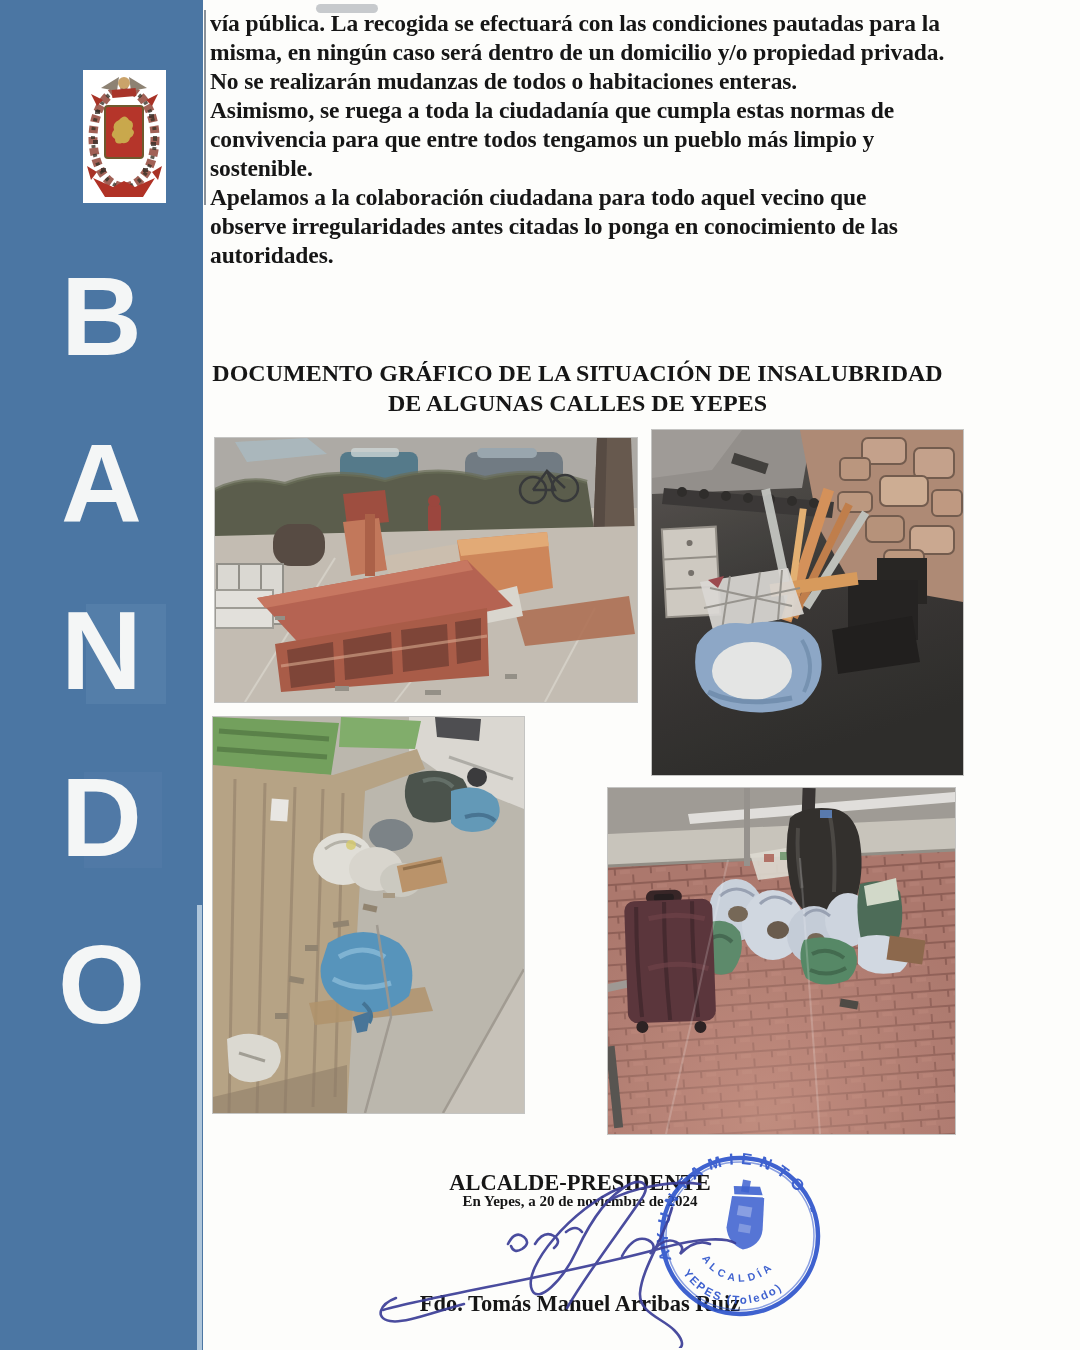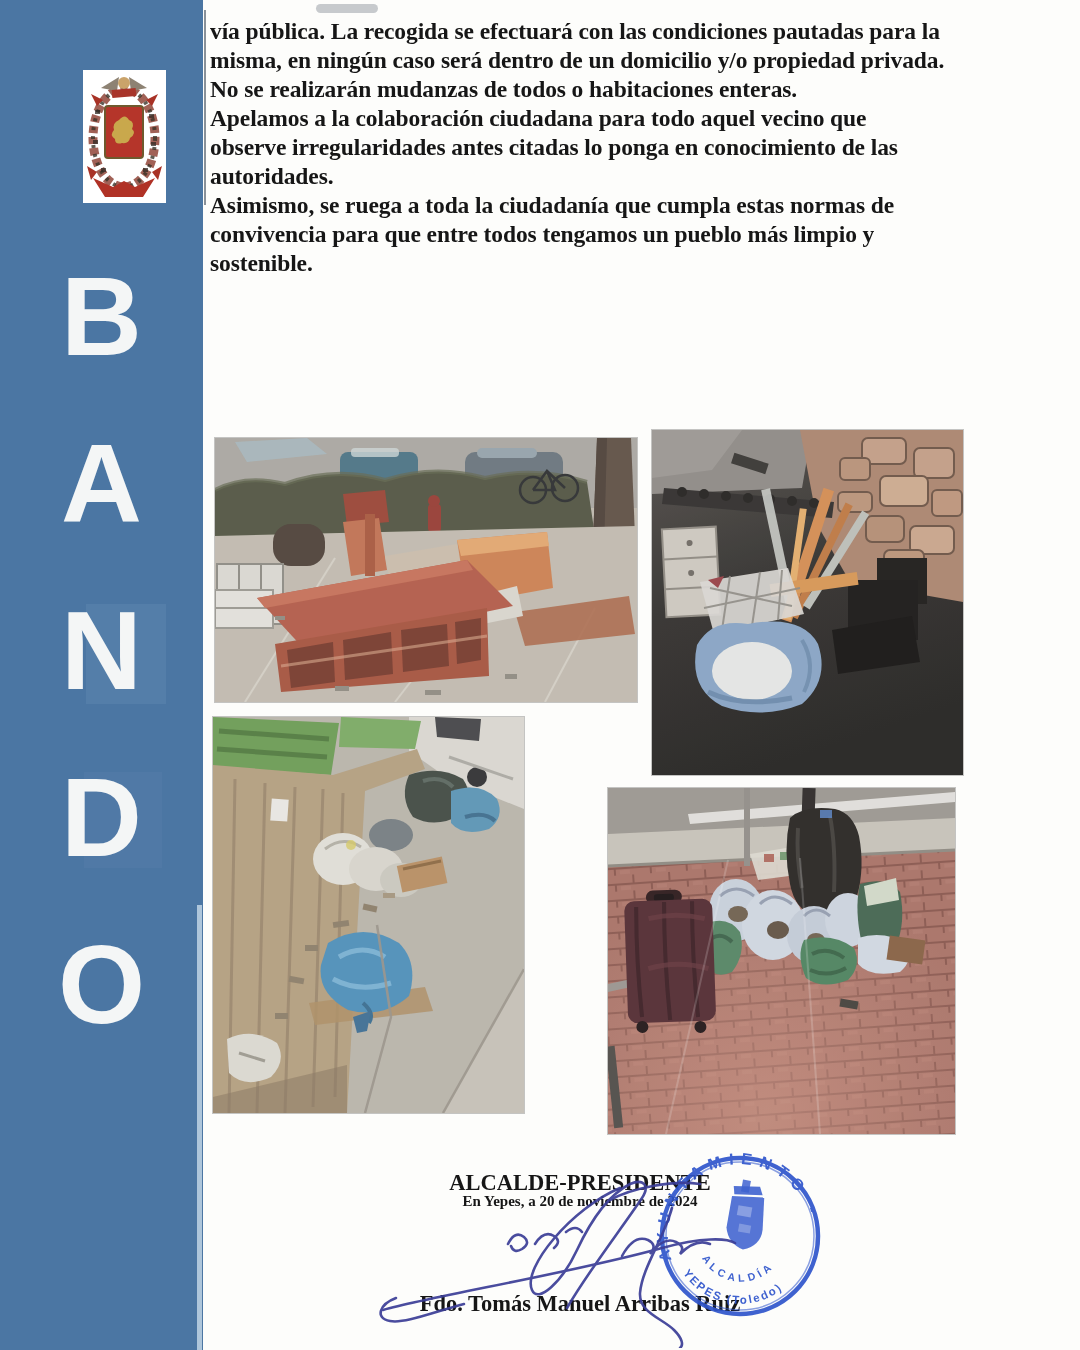--- a/index.html
+++ b/index.html
@@ -8,21 +8,21 @@
   .abs{position:absolute;}
   
   .sidebar{position:absolute;left:0;top:0;width:203px;height:1350px;}
   .sidebar-letter{position:absolute;left:0;width:203px;text-align:center;
         font-family:"Liberation Sans",sans-serif;font-weight:bold;font-size:112px;line-height:112px;}
   .letter-box{position:absolute;opacity:.55;}
   .crest-box{position:absolute;left:83px;top:70px;width:83px;height:133px;background:#fff;}
   
   .smudge{position:absolute;border-radius:6px;}
   
-  .bodytext{position:absolute;left:210px;top:17px;width:738px;
+  .bodytext{position:absolute;left:210px;top:9px;width:738px;
         font-size:23.5px;line-height:29px;font-weight:bold;letter-spacing:-0.1px;}
   .bodytext p{margin:0;}
   .heading{position:absolute;left:210px;top:358px;width:735px;text-align:center;
         font-size:24px;line-height:30px;font-weight:bold;}
   
   .photo{position:absolute;overflow:hidden;box-shadow:0 0 0 1px rgba(40,40,40,.28);
         filter:saturate(.82) contrast(.93) brightness(1.03);}
   .photo svg{display:block;}
   
   .footer-line{position:absolute;left:210px;width:740px;text-align:center;font-weight:bold;}
@@ -78,24 +78,28 @@
       </g>
     </svg>
   </div>
 
   <div class="smudge" style="left:316px;top:4px;width:62px;height:9px;background:#9aa0a8;opacity:.55;"></div>
   <div class="abs" style="left:204px;top:10px;width:2px;height:195px;background:#3c4a58;opacity:.6;"></div>
 
   <div class="bodytext">
     <p>vía pública. La recogida se efectuará con las condiciones pautadas para la misma, en ningún caso será dentro de un domicilio y/o propiedad privada.</p>
     <p>No se realizarán mudanzas de todos o habitaciones enteras.</p>
+    <p>Asimismo, se ruega a toda la ciudadanía que cumpla estas normas de convivencia para que entre todos tengamos un pueblo más limpio y sostenible.</p>
     <p>Apelamos a la colaboración ciudadana para todo aquel vecino que observe irregularidades antes citadas lo ponga en conocimiento de las autoridades.</p>
-    <p>Asimismo, se ruega a toda la ciudadanía que cumpla estas normas de convivencia para que entre todos tengamos un pueblo más limpio y sostenible.</p>
-  </div>
-
+  </div>
+
+  <div class="heading">
+    <div>DOCUMENTO GRÁFICO DE LA SITUACIÓN DE INSALUBRIDAD</div>
+    <div>DE ALGUNAS CALLES DE YEPES</div>
+  </div>
 
   <div class="photo" style="left:215px;top:438px;width:422px;height:264px;" aria-label="Muebles y estanterías naranjas abandonados en la acera">
     <svg width="422" height="264" viewBox="0 0 422 264">
       <rect width="422" height="264" fill="#bdb5a8"></rect>
       <rect width="422" height="70" fill="#a8a49c"></rect>
       <polygon points="20,4 92,0 112,16 32,24" fill="#9fb6c2" opacity=".8"></polygon>
       <rect x="0" y="56" width="26" height="32" rx="4" fill="#2e2e30"></rect>
       <rect x="125" y="14" width="78" height="32" rx="8" fill="#3f7086"></rect>
       <rect x="136" y="10" width="48" height="9" rx="4" fill="#c8d4d4" opacity=".8"></rect>
       <rect x="250" y="14" width="98" height="40" rx="10" fill="#5a6a78" opacity=".9"></rect>

